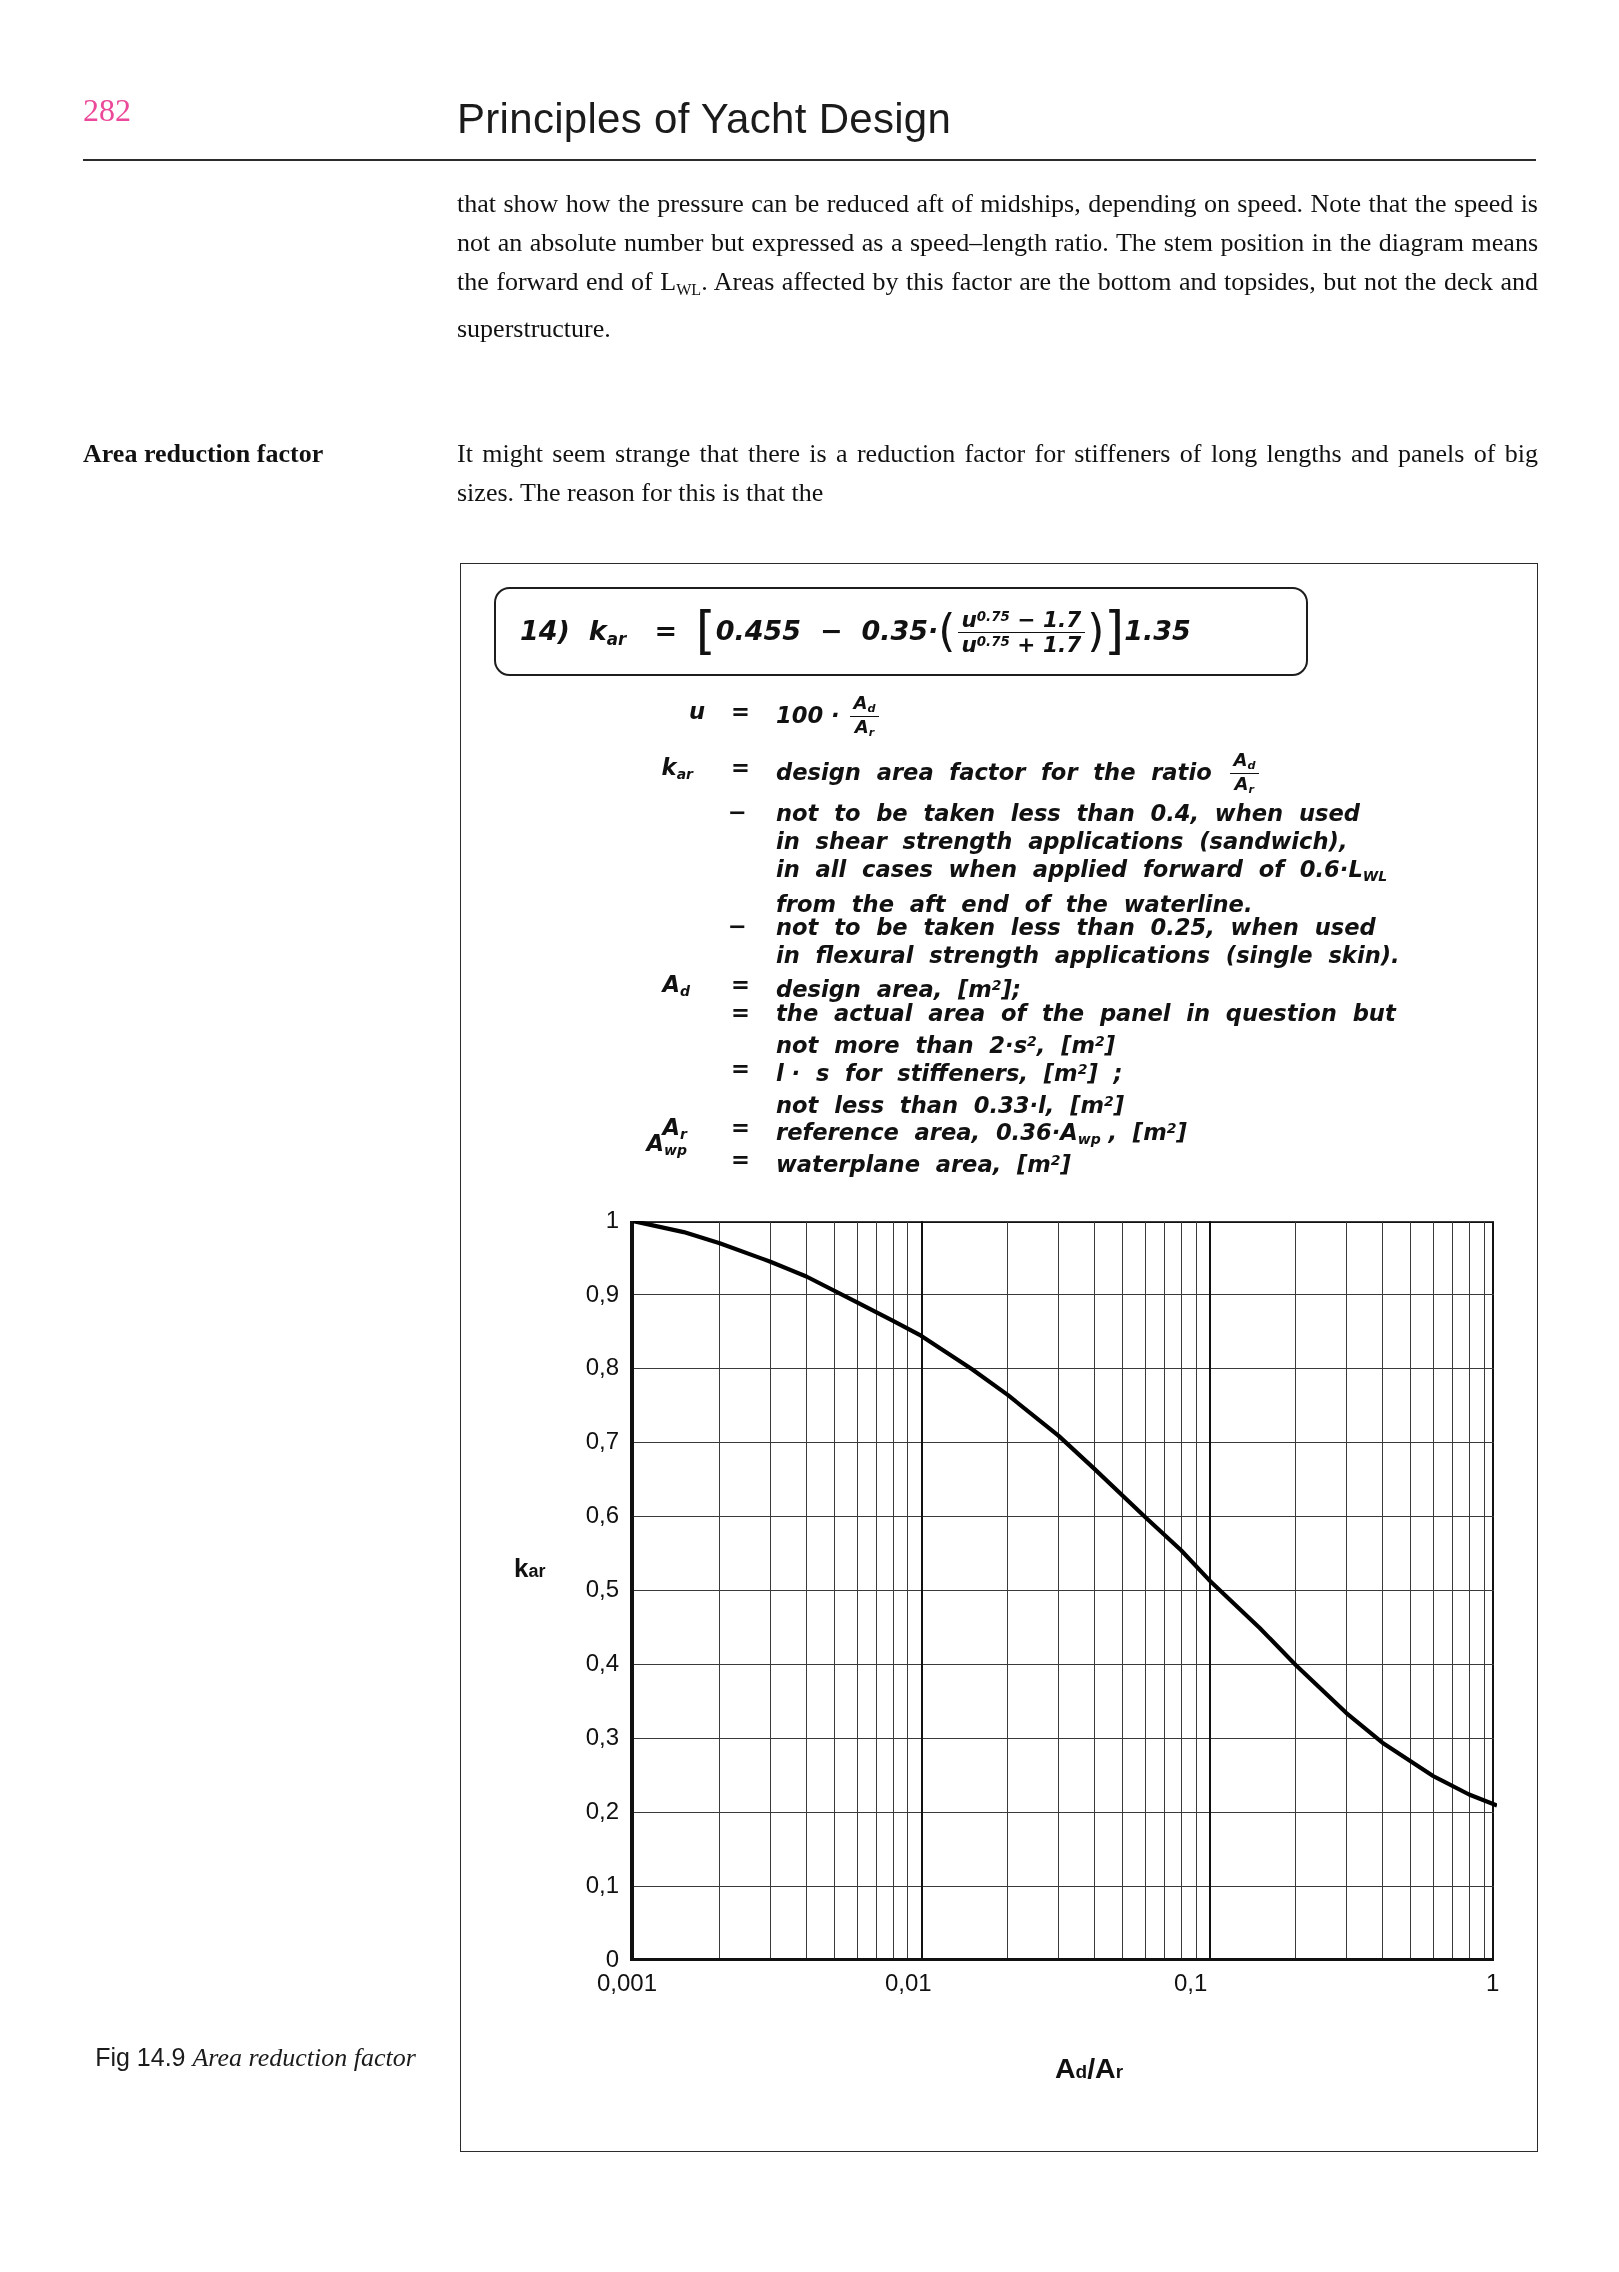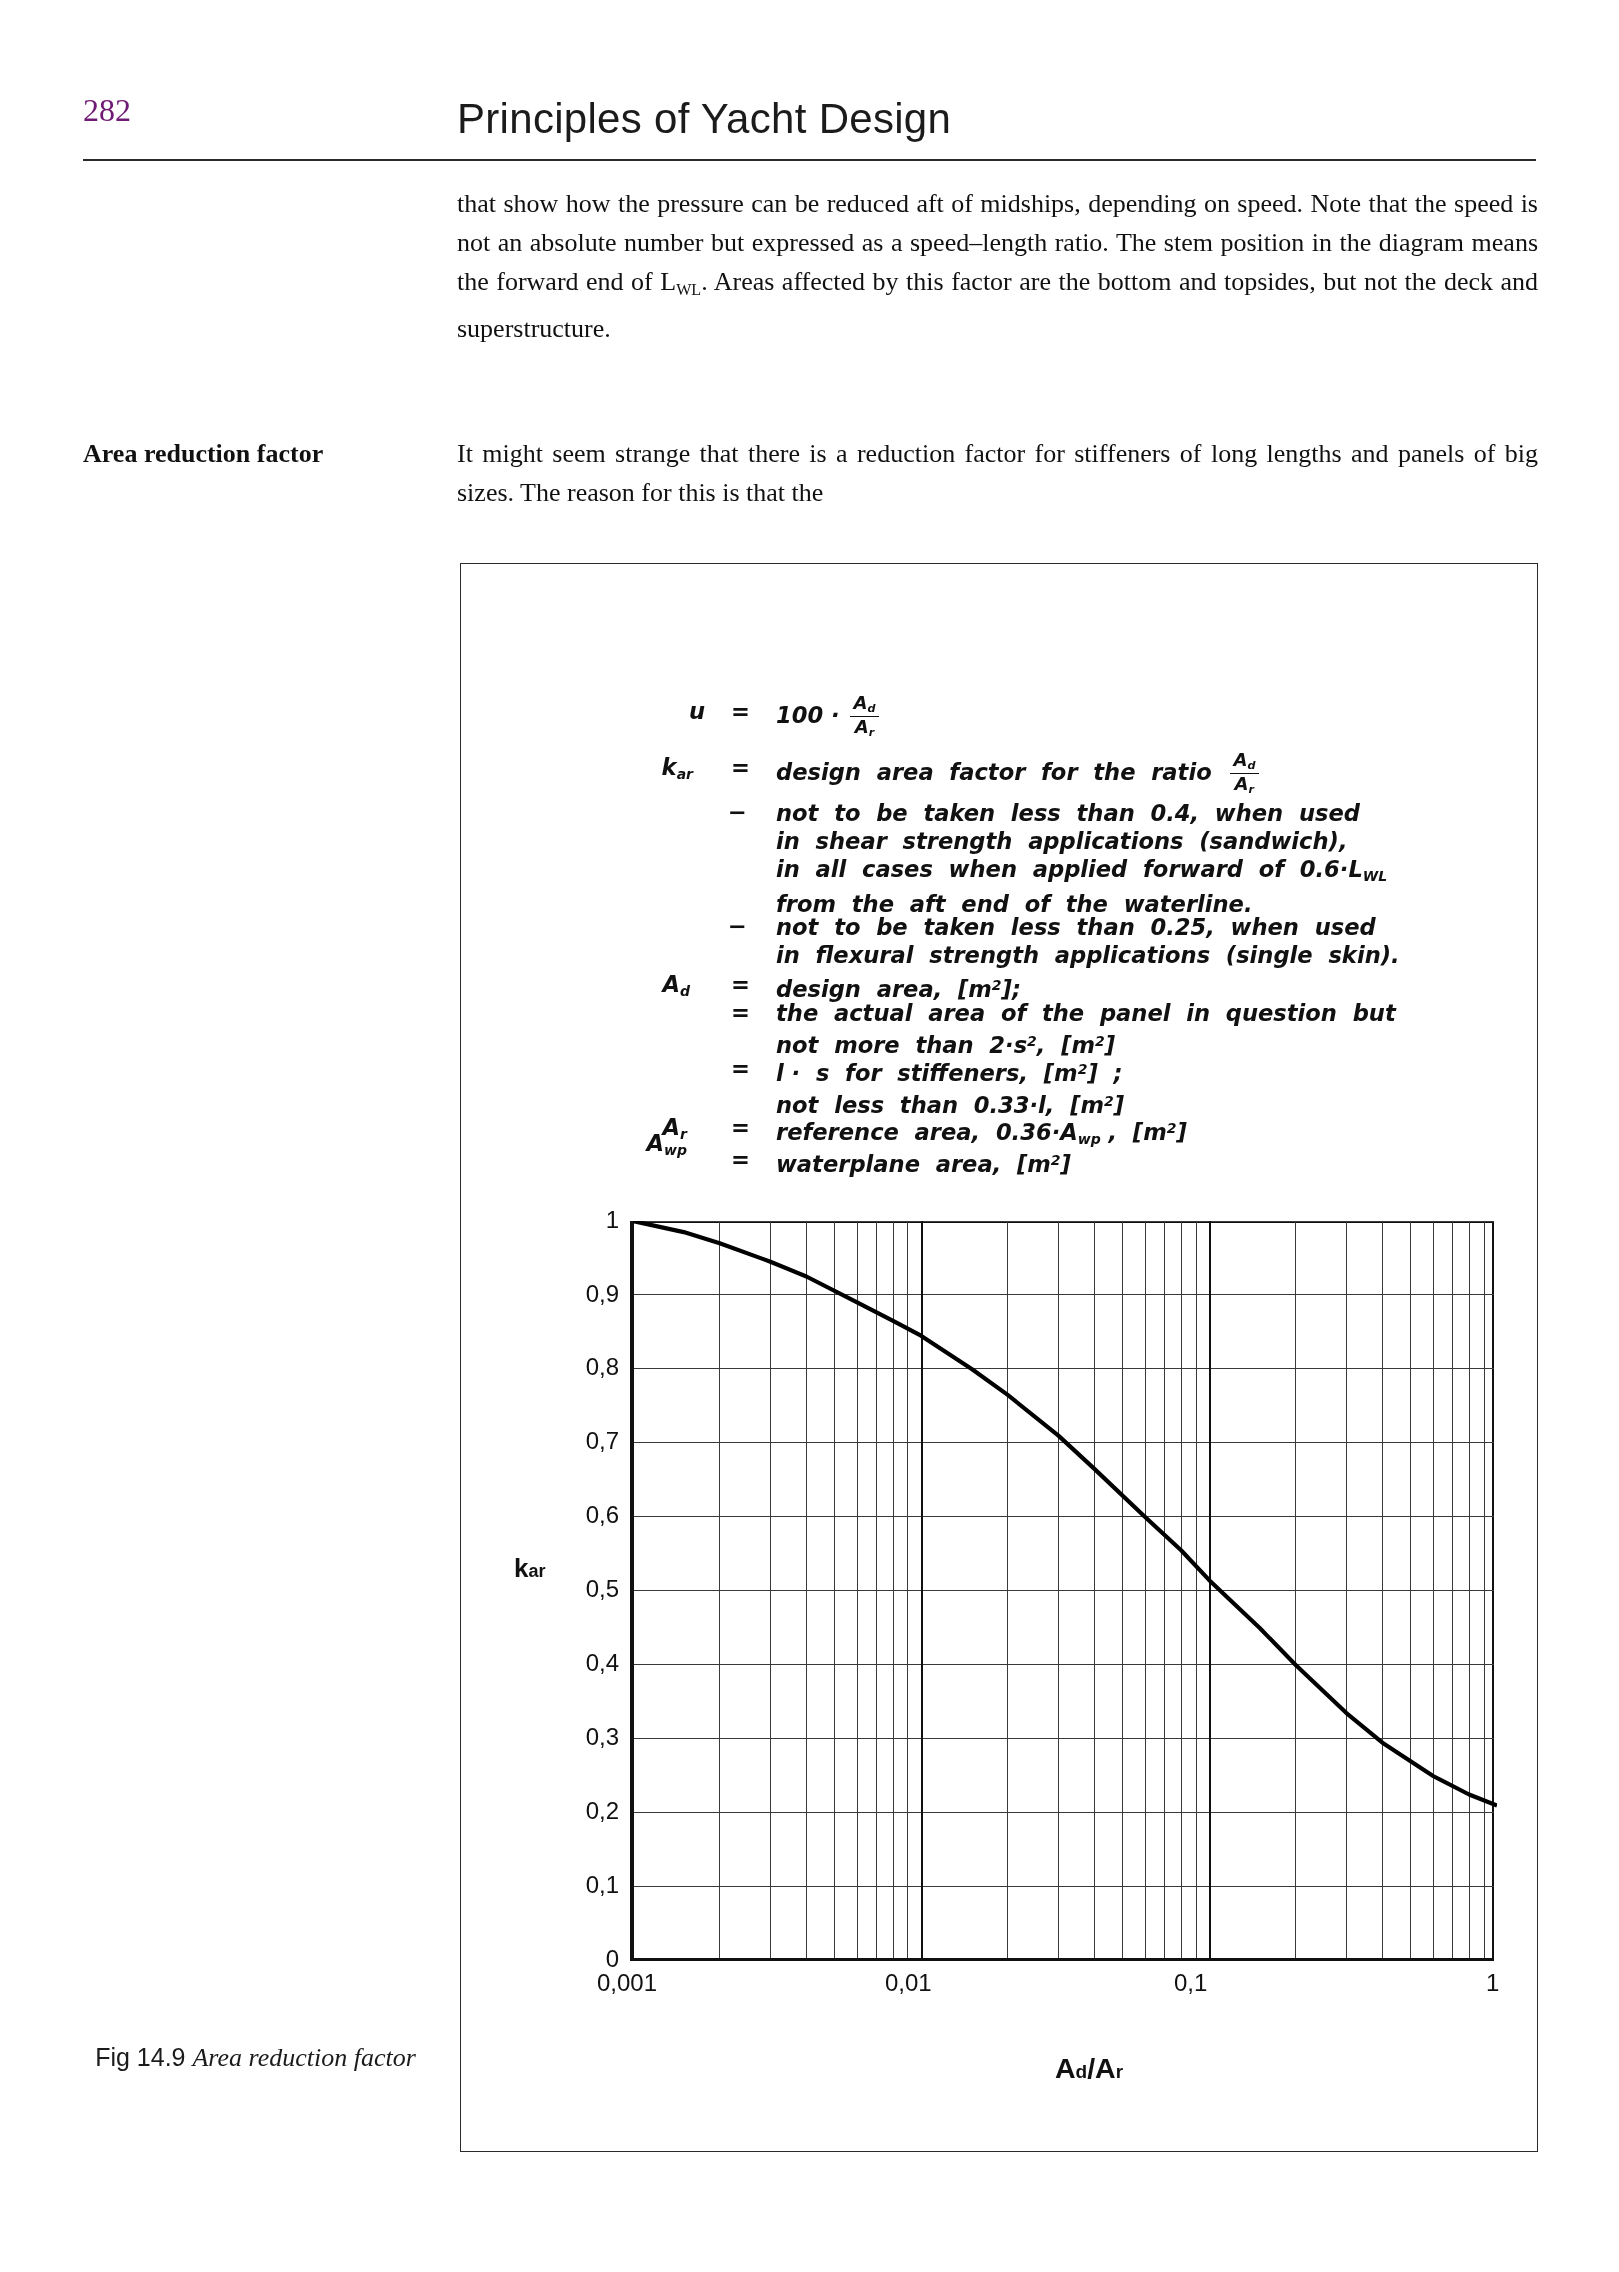--- a/index.html
+++ b/index.html
@@ -22,21 +22,21 @@
     height: 2273px;
   }
 
   
   .page-number {
     position: absolute;
     left: 83px;
     top: 92px;
     font-size: 32px;
     font-family: "Liberation Serif", serif;
-    color: #701a75;
+    color: #ec4899;
   }
   .running-head {
     position: absolute;
     left: 457px;
     top: 95px;
     font-size: 42px;
     font-family: "Liberation Sans", sans-serif;
     font-weight: 400;
     color: #1b1b1b;
     letter-spacing: 0.3px;
@@ -255,20 +255,26 @@
     forward end of L<span class="sub">WL</span>. Areas affected by this factor are the bottom and
     topsides, but not the deck and superstructure.
   </div>
 
   <div class="marginal-note">Area reduction factor</div>
 
   <div class="body-col" id="para2">It might seem strange that there is a reduction factor for stiffeners of long lengths and panels of big sizes. The reason for this is that the</div>
 
   <div class="figure-box">
 
+    <div class="eq-box">
+      <div class="math eq-main">
+        14)&nbsp; k<span class="sub">ar</span> &nbsp;&nbsp;=&nbsp;
+        <span class="brkt">[</span>0.455 &nbsp;−&nbsp; 0.35·<span class="paren-big">(</span><span class="frac"><span class="num">u<span class="sup">0.75</span> − 1.7</span><span class="den">u<span class="sup">0.75</span> + 1.7</span></span><span class="paren-big">)</span><span class="brkt">]</span>1.35
+      </div>
+    </div>
 
     <div class="defs">
 
       <div class="lhs" style="left:131px; top:18px;">u</div>
       <div class="eqs" style="left:270px; top:18px;">=</div>
       <div class="rhs" style="left:315px; top:13px;">
         100 ·&nbsp;<span class="frac"><span class="num">A<span class="sub">d</span></span><span class="den">A<span class="sub">r</span></span></span>
       </div>
 
       <div class="lhs" style="left:119px; top:74px;">k<span class="sub">ar</span></div>

